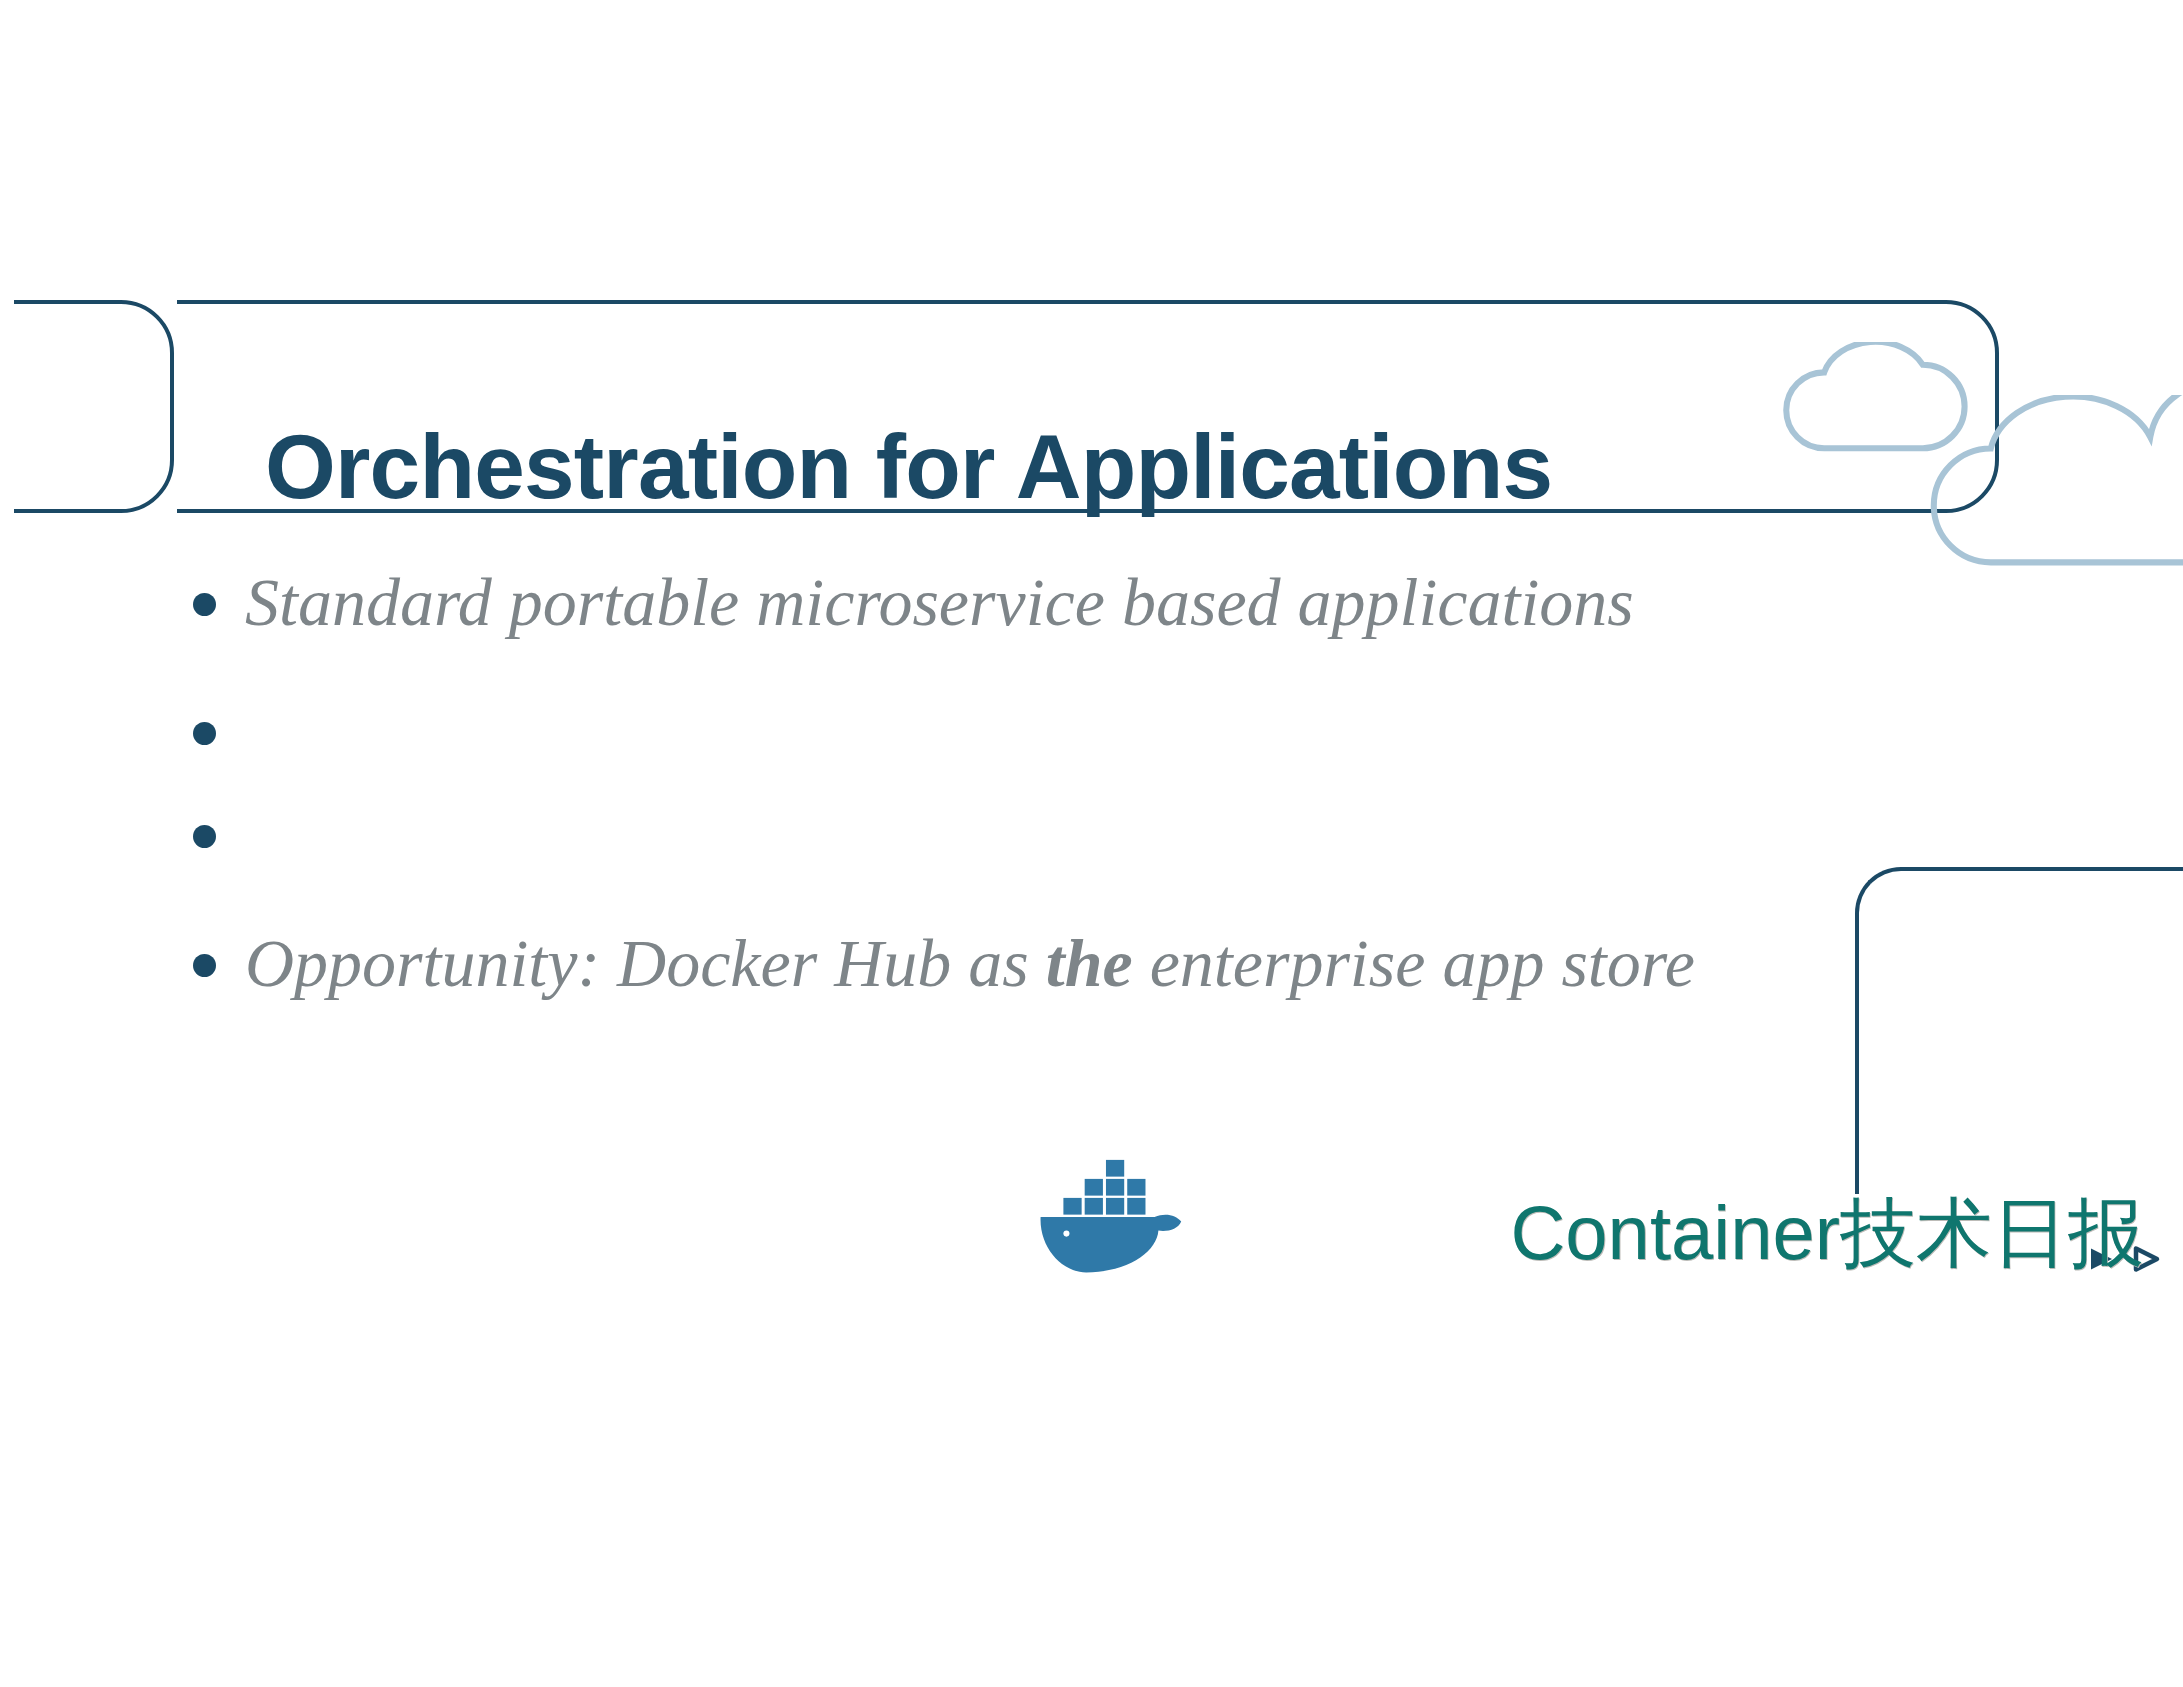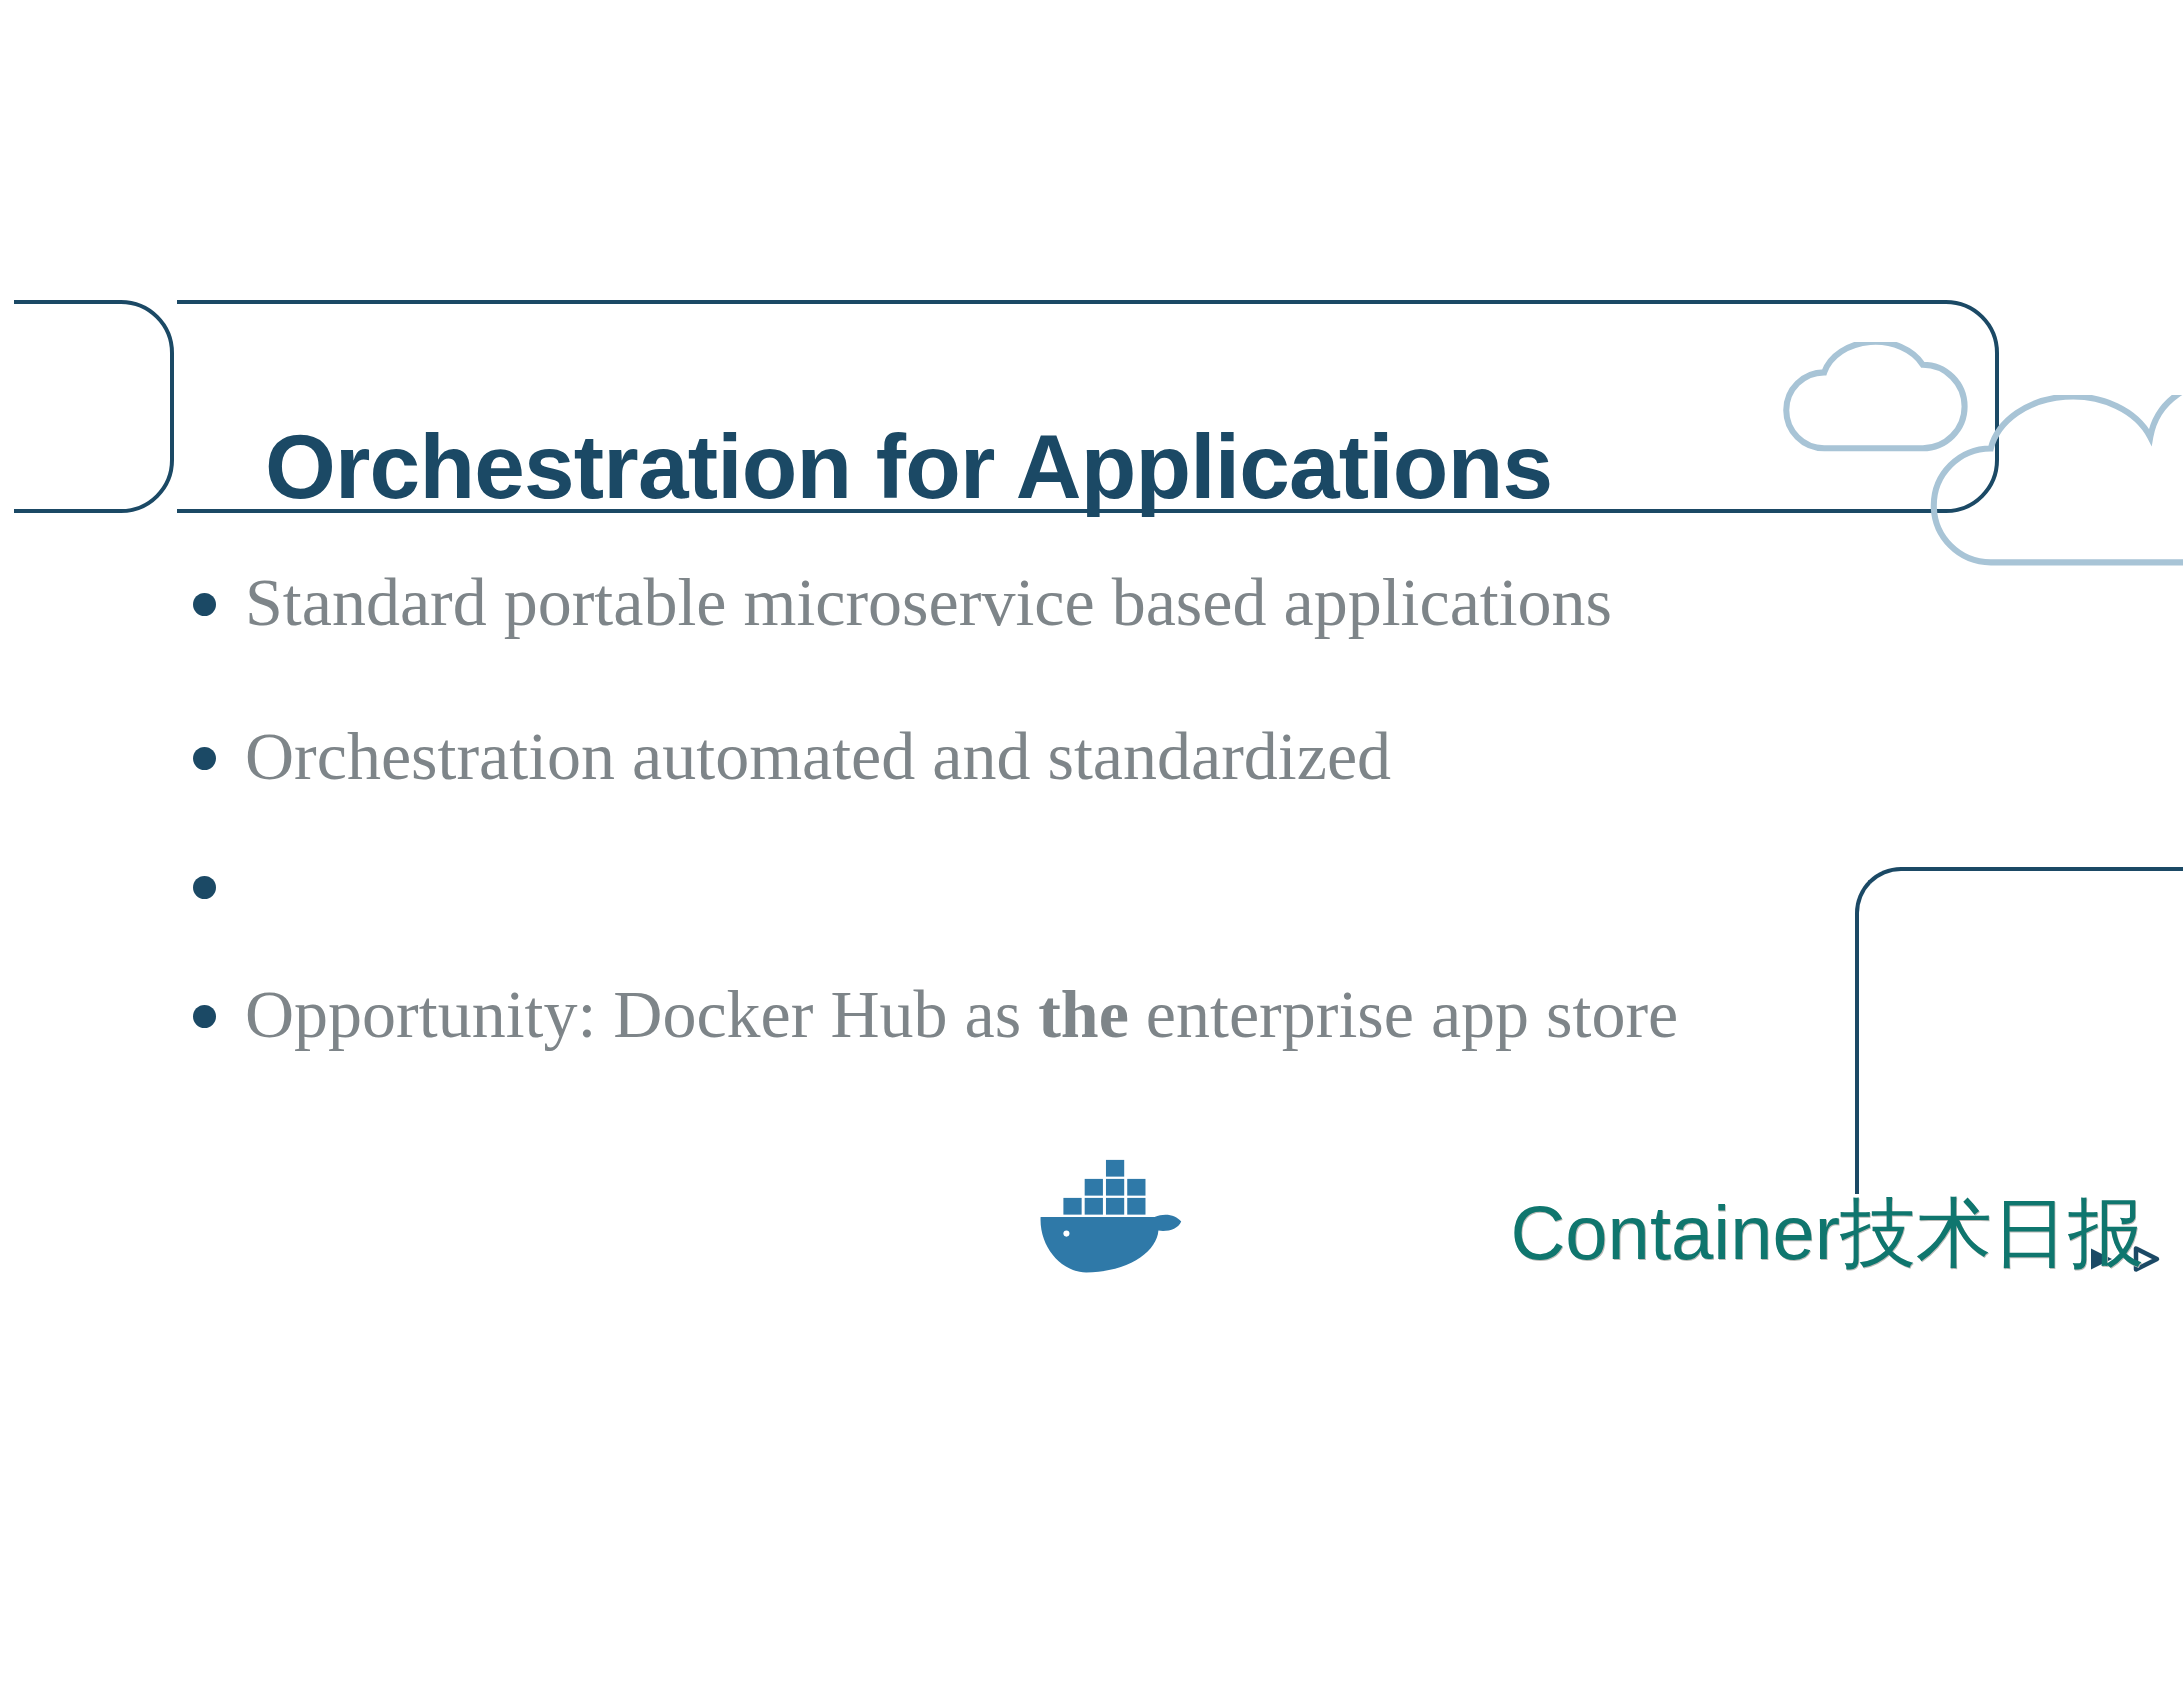--- a/index.html
+++ b/index.html
@@ -71,20 +71,21 @@
   .bullets{
     position:absolute;
     left:179px;
     top:563px;
     right:91px;
   }
   .bullet{
     display:flex;
     align-items:center;
     margin-bottom:76px;
+    font-style:italic;
     font-size:68px;
     color:var(--text-gray);
     line-height:1.15;
   }
   .dot{
     flex:0 0 auto;
     width:23px;height:23px;border-radius:50%;
     background:var(--bullet);
     margin-right:29px;
     margin-top:4.6px;
@@ -152,23 +153,20 @@
 
   <div class="bullets">
     <div class="bullet">
       <span class="dot"></span>
       <span>
         <span>Standard portable microservice based applications</span><span class="emph"></span><span></span>
       </span>
     </div>
     <div class="bullet">
       <span class="dot"></span>
-      <span>
-        <span>Orchestration automated and standardized</span><span class="emph"></span><span></span>
-      </span>
     </div>
     <div class="bullet">
       <span class="dot"></span>
     </div>
     <div class="bullet">
       <span class="dot"></span>
       <span>
         <span>Opportunity: Docker Hub as </span><span class="emph">the</span><span> enterprise app store</span>
       </span>
     </div>

